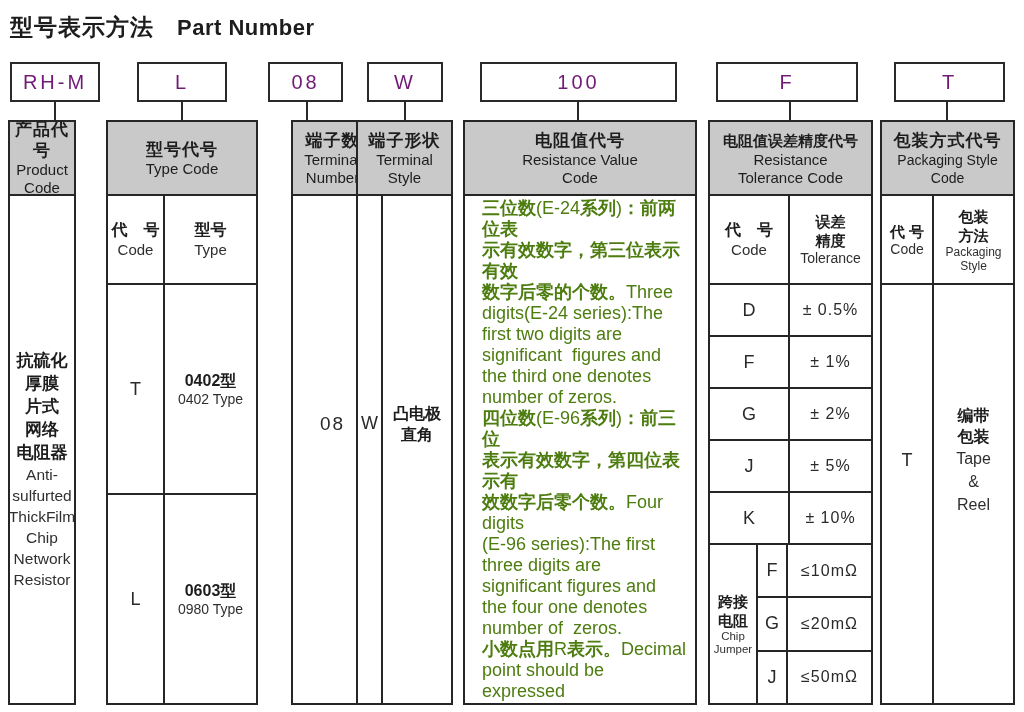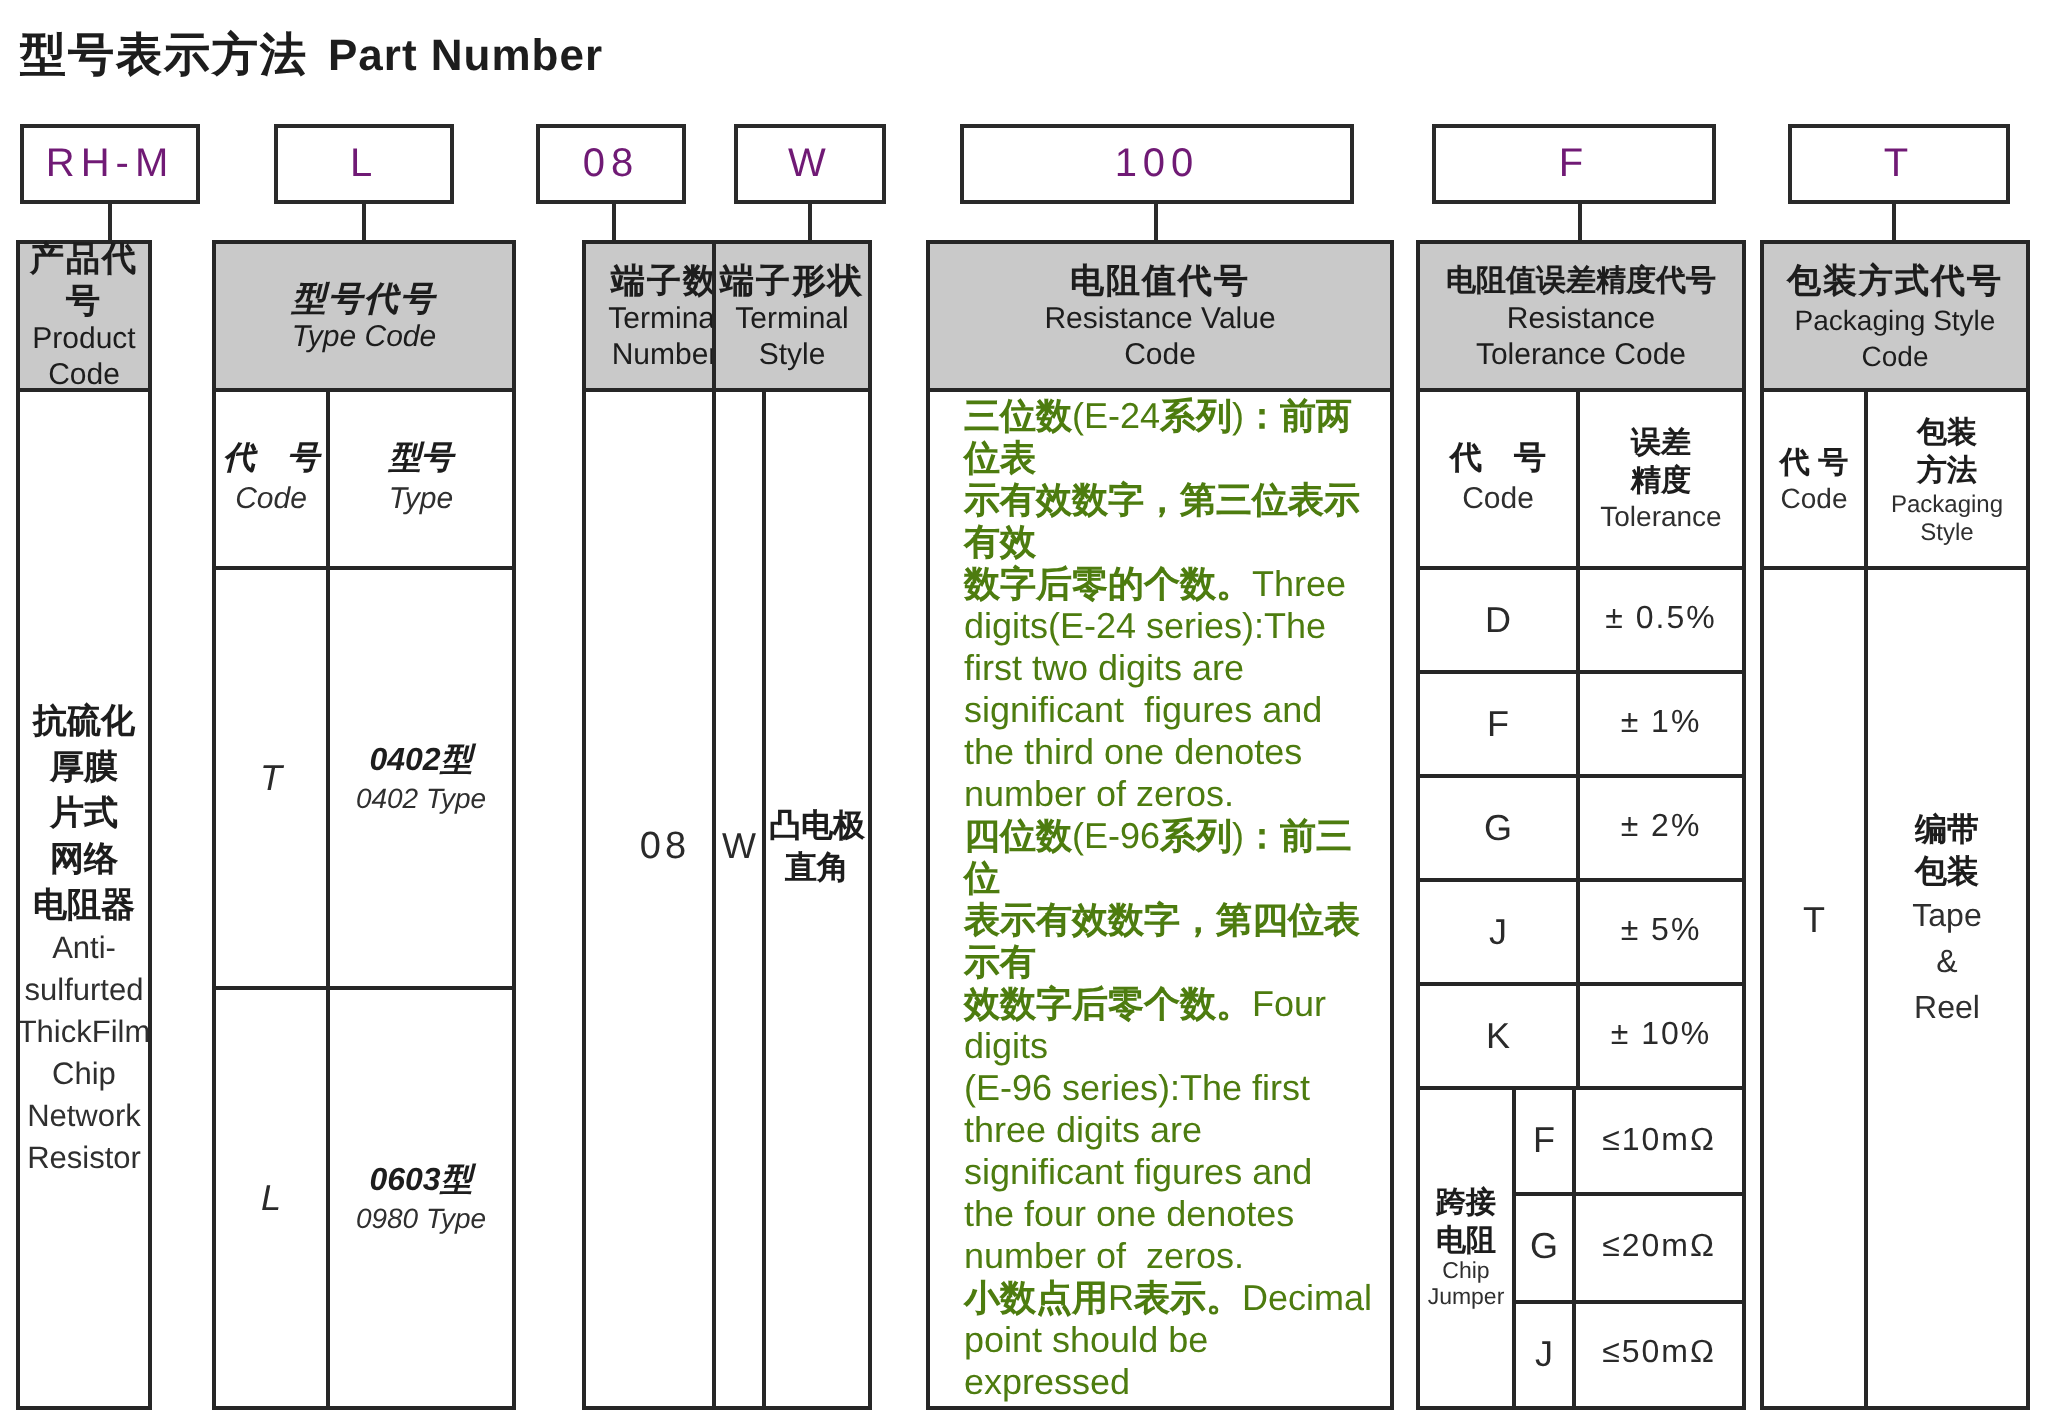--- a/index.html
+++ b/index.html
@@ -3,21 +3,21 @@
 <meta charset="utf-8">
 <style>
   html,body{margin:0;padding:0;background:#ffffff;}
   *{box-sizing:border-box;}
   .canvas{
     position:relative;width:1024px;height:712px;background:#ffffff;
     font-family:"Liberation Sans", sans-serif;color:#1d1d1d;overflow:hidden;
   }
   .title{position:absolute;left:10px;top:12px;white-space:nowrap;}
   .title-zh{font-size:23px;font-weight:bold;letter-spacing:1px;}
-  .title-en{font-size:22px;font-weight:bold;margin-left:10px;letter-spacing:0.5px;}
+  .title-en{font-size:22px;font-weight:bold;margin-left:23px;letter-spacing:0.5px;}
 
   .pbox{
     position:absolute;top:62px;height:40px;border:2px solid #2a2a2a;
     display:flex;align-items:center;justify-content:center;
     font-size:20px;letter-spacing:3px;color:#701a75;
   }
   .connector{position:absolute;top:102px;width:2px;height:18px;background:#2a2a2a;}
 
   .col{position:absolute;top:120px;}
   .hdr{
@@ -98,21 +98,21 @@
         <div class="c1en multiline">Anti-
 sulfurted
 ThickFilm
 Chip
 Network
 Resistor</div>
       </div>
     </div>
   </div>
 
-  <div class="col" style="left:106px;width:152px;font-style:italic;">
+  <div class="col" style="left:106px;width:152px;">
     <div class="hdr">
       <div class="hzh">型号代号</div>
       <div class="hen">Type Code</div>
     </div>
     <div class="bod colflex">
       <div class="row subhdr">
         <div class="cell br" style="width:57px;">
           <div class="zh zh16">代　号</div>
           <div class="en15">Code</div>
         </div>
@@ -142,21 +142,21 @@
     <div class="hdr">
       <div class="hzh">端子数</div>
       <div class="hen multiline">Terminal
 Number</div>
     </div>
     <div class="bod center">
       <div class="code08 off-up">08</div>
     </div>
   </div>
 
-  <div class="col" style="left:356px;width:80px;">
+  <div class="col" style="left:356px;width:97px;">
     <div class="hdr">
       <div class="hzh">端子形状</div>
       <div class="hen multiline">Terminal
 Style</div>
     </div>
     <div class="bod row">
       <div class="cell br" style="width:25px;">
         <div class="letter off-up">W</div>
       </div>
       <div class="cell flex1">

